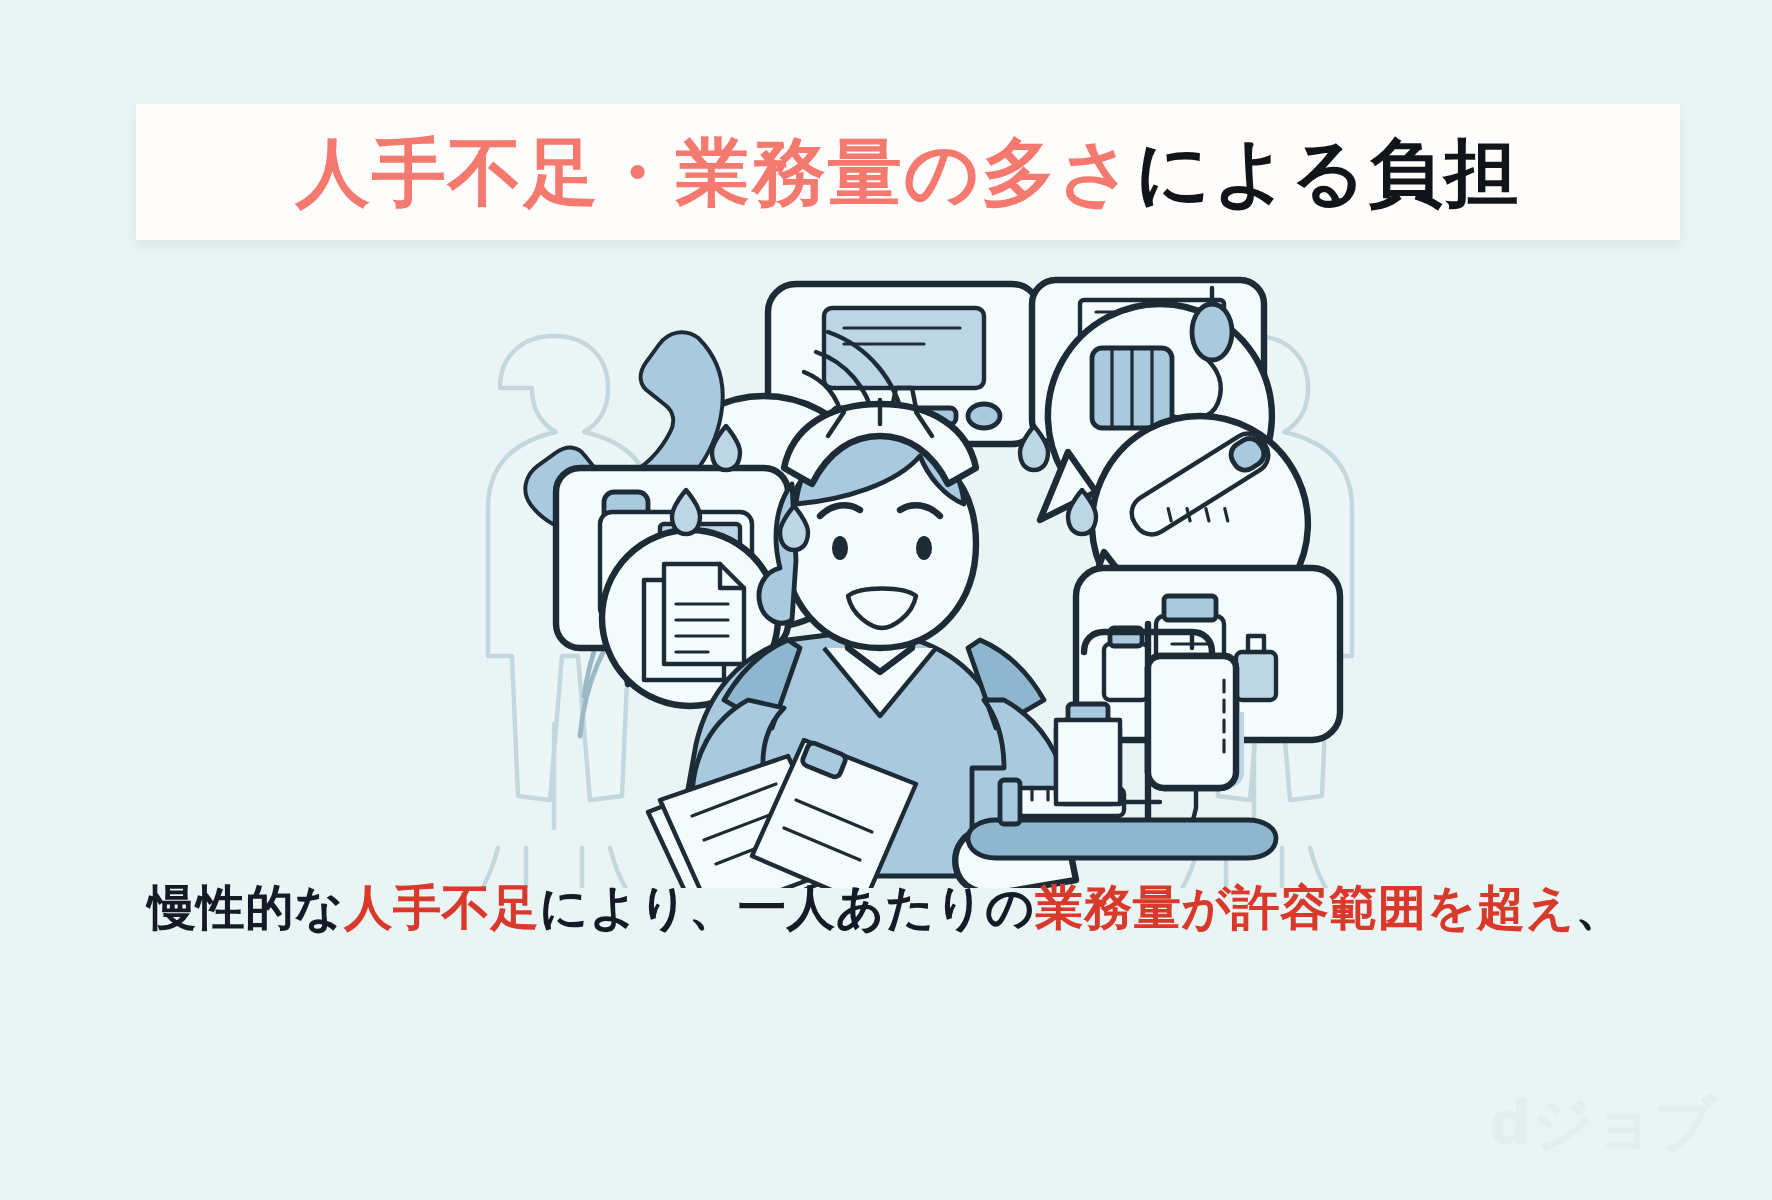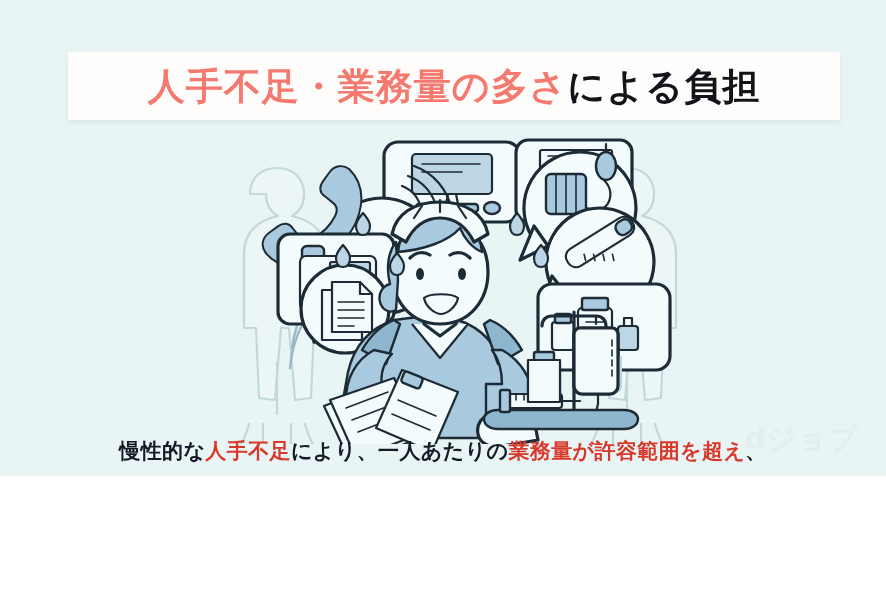--- a/index.html
+++ b/index.html
@@ -8,21 +8,21 @@
   }
   body {
     width: 886px;
     height: 600px;
     overflow: hidden;
     font-family: "Liberation Sans", "DejaVu Sans", sans-serif;
   }
   #page {
     position: relative;
     width: 886px;
-    height: 476px;
+    height: 600px;
     background: #e9f4f5;
     overflow: hidden;
   }
 
   
   #title-band {
     position: absolute;
     left: 68px;
     top: 52px;
     width: 772px;
@@ -63,21 +63,21 @@
   }
 
   
   #caption {
     position: absolute;
     left: 0;
     top: 437px;
     width: 886px;
     text-align: center;
     line-height: 1.42;
-    font-size: 21px;
+    font-size: 24px;
     font-weight: bold;
     font-family: "DejaVu Sans", "Liberation Sans", sans-serif;
     color: #141b26;
     letter-spacing: 0.4px;
     z-index: 4;
   }
   #caption .hl {
     color: #d8392b;
   }
   #caption .line {

